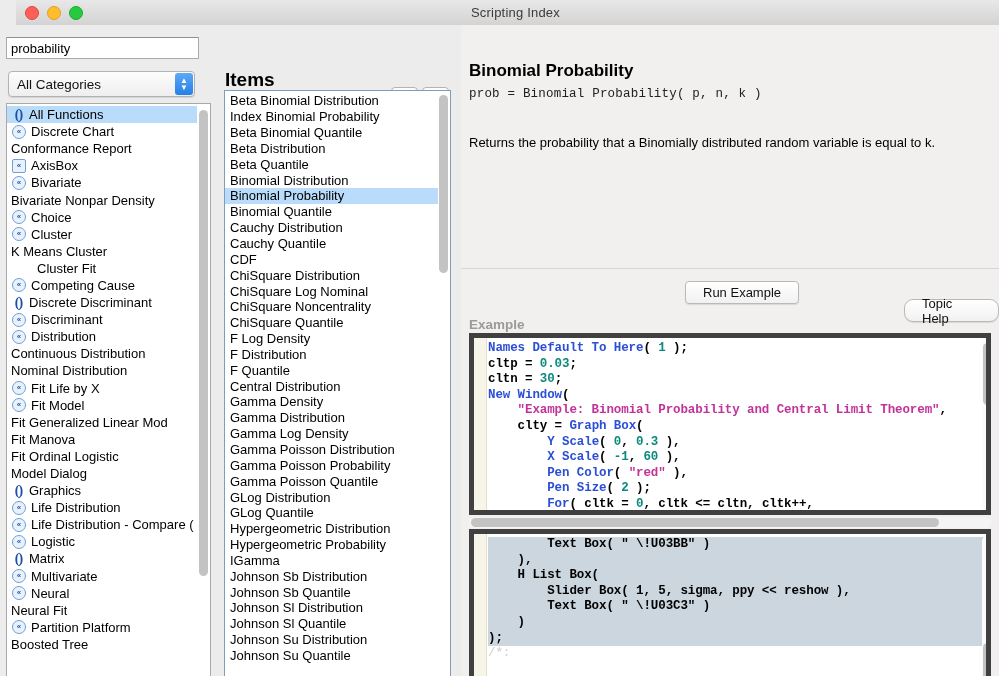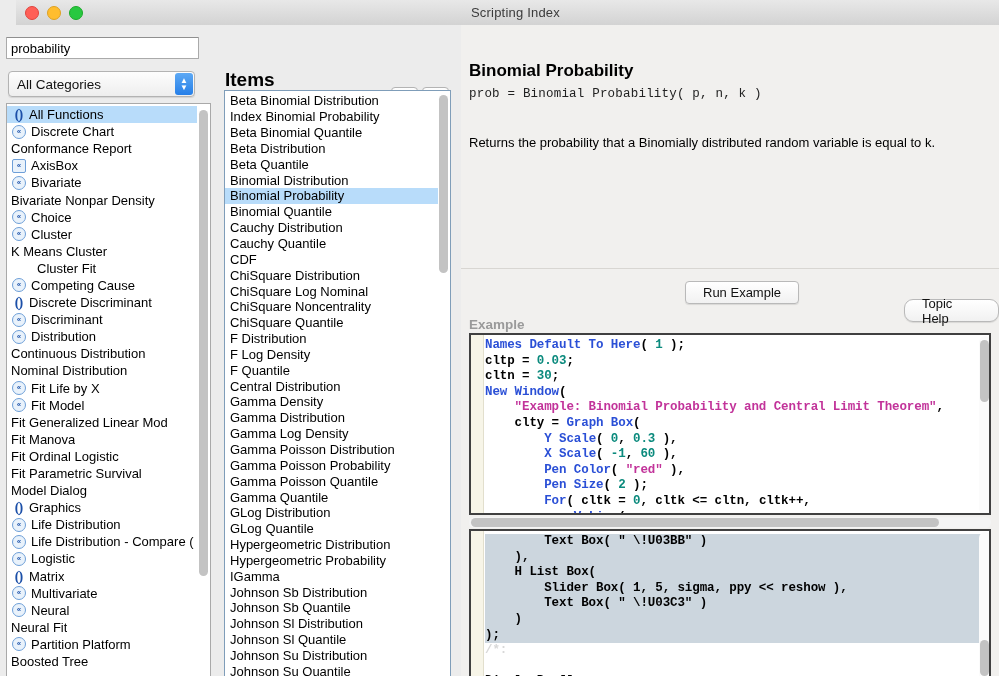--- a/index.html
+++ b/index.html
@@ -134,21 +134,21 @@
     font-size:13px;color:#111;padding:0 17px;
   }
   .btn.run{left:224px;top:256px;}
   .btn.topic{left:443px;top:274px;border-radius:9px;}
 
   .example-label{
     position:absolute;left:8px;top:292px;font-size:13.5px;color:#9a9a9a;font-weight:bold;
   }
 
   .codepane{
-    position:absolute;background:#ffffff;border:2px solid #404040;
+    position:absolute;background:#ffffff;border:5px solid #404040;
     box-sizing:border-box;overflow:hidden;
   }
   .codepane.top{left:8px;top:308px;width:522px;height:182px;}
   .codepane.bottom{left:8px;top:504px;width:522px;height:165px;}
   .gutter{position:absolute;left:0;top:0;width:12px;height:100%;background:#f7f5e8;border-right:1px solid #e2dfcd;}
   .code{
     position:absolute;left:14px;top:3px;right:0;
     font-family:"Liberation Mono",monospace;font-size:12.5px;line-height:15.6px;
     white-space:pre;color:#000;font-weight:bold;letter-spacing:-.1px;
   }
@@ -260,23 +260,20 @@
             <span class="tlabel">Fit Model</span>
           </div>
           <div class="trow ind1">
             <span class="tlabel">Fit Generalized Linear Mod</span>
           </div>
           <div class="trow ind1">
             <span class="tlabel">Fit Manova</span>
           </div>
           <div class="trow ind1">
             <span class="tlabel">Fit Ordinal Logistic</span>
-          </div>
-          <div class="trow ind1">
-            <span class="tlabel">Fit Parametric Survival</span>
           </div>
           <div class="trow ind1">
             <span class="tlabel">Model Dialog</span>
           </div>
           <div class="trow">
             <span class="ticon paren">()</span>
             <span class="tlabel">Graphics</span>
           </div>
           <div class="trow">
             <span class="ticon circ">«</span>
@@ -339,31 +336,30 @@
           <div class="irow">Binomial Distribution</div>
           <div class="irow sel">Binomial Probability</div>
           <div class="irow">Binomial Quantile</div>
           <div class="irow">Cauchy Distribution</div>
           <div class="irow">Cauchy Quantile</div>
           <div class="irow">CDF</div>
           <div class="irow">ChiSquare Distribution</div>
           <div class="irow">ChiSquare Log Nominal</div>
           <div class="irow">ChiSquare Noncentrality</div>
           <div class="irow">ChiSquare Quantile</div>
+          <div class="irow">F Log Density</div>
           <div class="irow">F Distribution</div>
-          <div class="irow">F Log Density</div>
           <div class="irow">F Quantile</div>
           <div class="irow">Central Distribution</div>
           <div class="irow">Gamma Density</div>
           <div class="irow">Gamma Distribution</div>
           <div class="irow">Gamma Log Density</div>
           <div class="irow">Gamma Poisson Distribution</div>
           <div class="irow">Gamma Poisson Probability</div>
           <div class="irow">Gamma Poisson Quantile</div>
-          <div class="irow">Gamma Quantile</div>
           <div class="irow">GLog Distribution</div>
           <div class="irow">GLog Quantile</div>
           <div class="irow">Hypergeometric Distribution</div>
           <div class="irow">Hypergeometric Probability</div>
           <div class="irow">IGamma</div>
           <div class="irow">Johnson Sb Distribution</div>
           <div class="irow">Johnson Sb Quantile</div>
           <div class="irow">Johnson Sl Distribution</div>
           <div class="irow">Johnson Sl Quantile</div>
           <div class="irow">Johnson Su Distribution</div>

